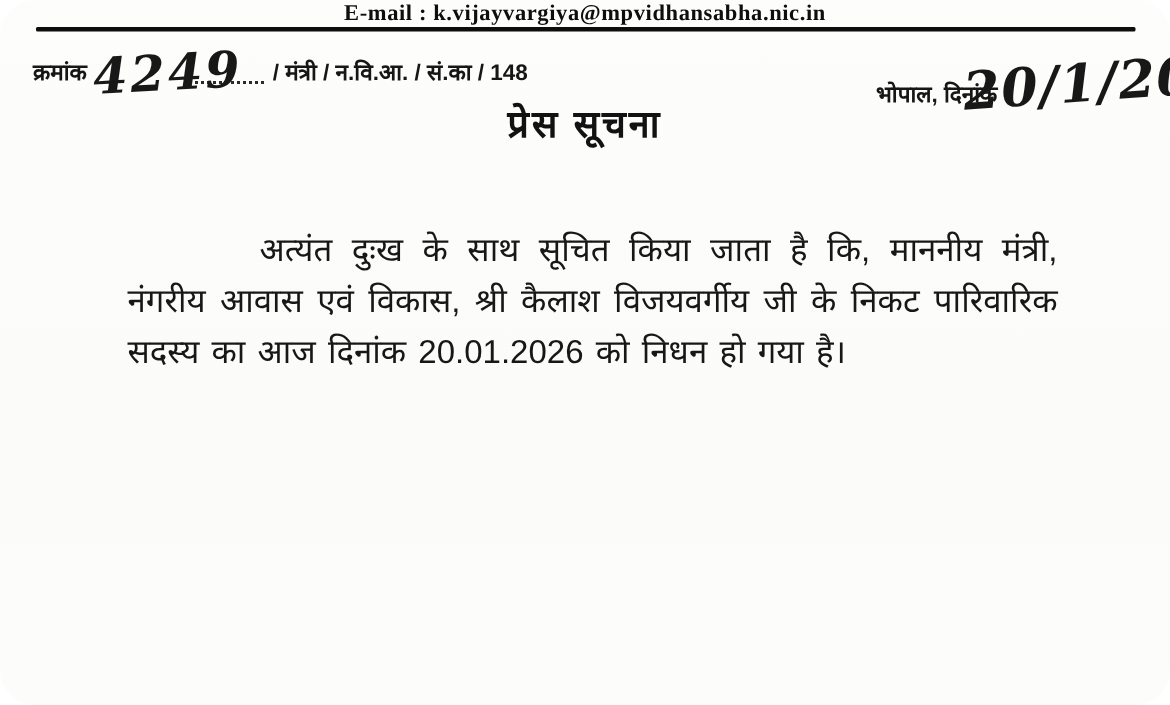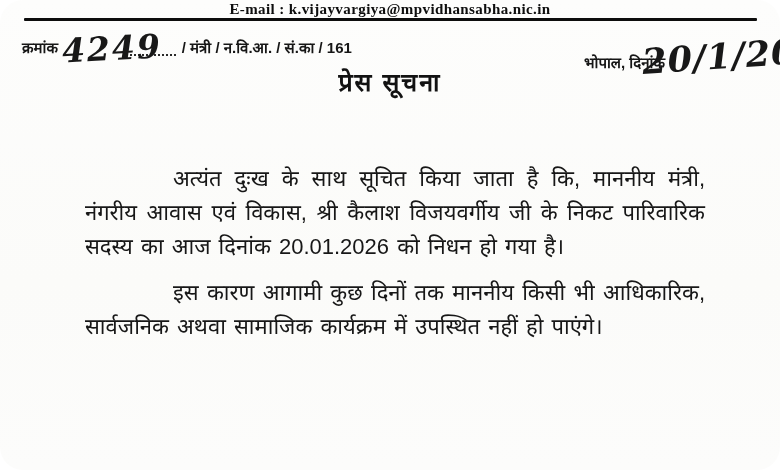--- a/index.html
+++ b/index.html
@@ -115,42 +115,41 @@
     left: 85px;
     width: 620px;
     font-size: 22px;
     line-height: 34px;
     text-align: justify;
     text-align-last: left;
     color: #171717;
     word-spacing: 2px;
   }
   .body p {
-    margin: 12px 0 6px 0;
+    margin: 0 0 6px 0;
     text-indent: 88px;
   }
 </style>
 </head>
 <body>
 
 <div class="page">
 
   <div class="email-line">E-mail : k.vijayvargiya@mpvidhansabha.nic.in</div>
 
   <div class="rule"></div>
 
   <div class="ref-left">
-    <span>क्रमांक</span><span class="hw hw-serial">4249</span><span class="dots"></span><span>/ मंत्री / न.वि.आ. / सं.का / 161</span>
+    <span>क्रमांक</span><span class="hw hw-serial">4249</span><span class="dots"></span><span>/ मंत्री / न.वि.आ. / सं.का / 148</span>
   </div>
 
   <div class="ref-right">
     <span>भोपाल, दिनांक</span>
     <span class="hw hw-date">20/1/2026</span>
   </div>
 
   <h1 class="title">प्रेस सूचना</h1>
 
   <div class="body">
     <p>अत्यंत दुःख के साथ सूचित किया जाता है कि, माननीय मंत्री, नंगरीय आवास एवं विकास, श्री कैलाश विजयवर्गीय जी के निकट पारिवारिक सदस्य का आज दिनांक 20.01.2026 को निधन हो गया है।</p>
-    <p>इस कारण आगामी कुछ दिनों तक माननीय किसी भी आधिकारिक, सार्वजनिक अथवा सामाजिक कार्यक्रम में उपस्थित नहीं हो पाएंगे।</p>
   </div>
 
 </div>
 
 </body></html>

